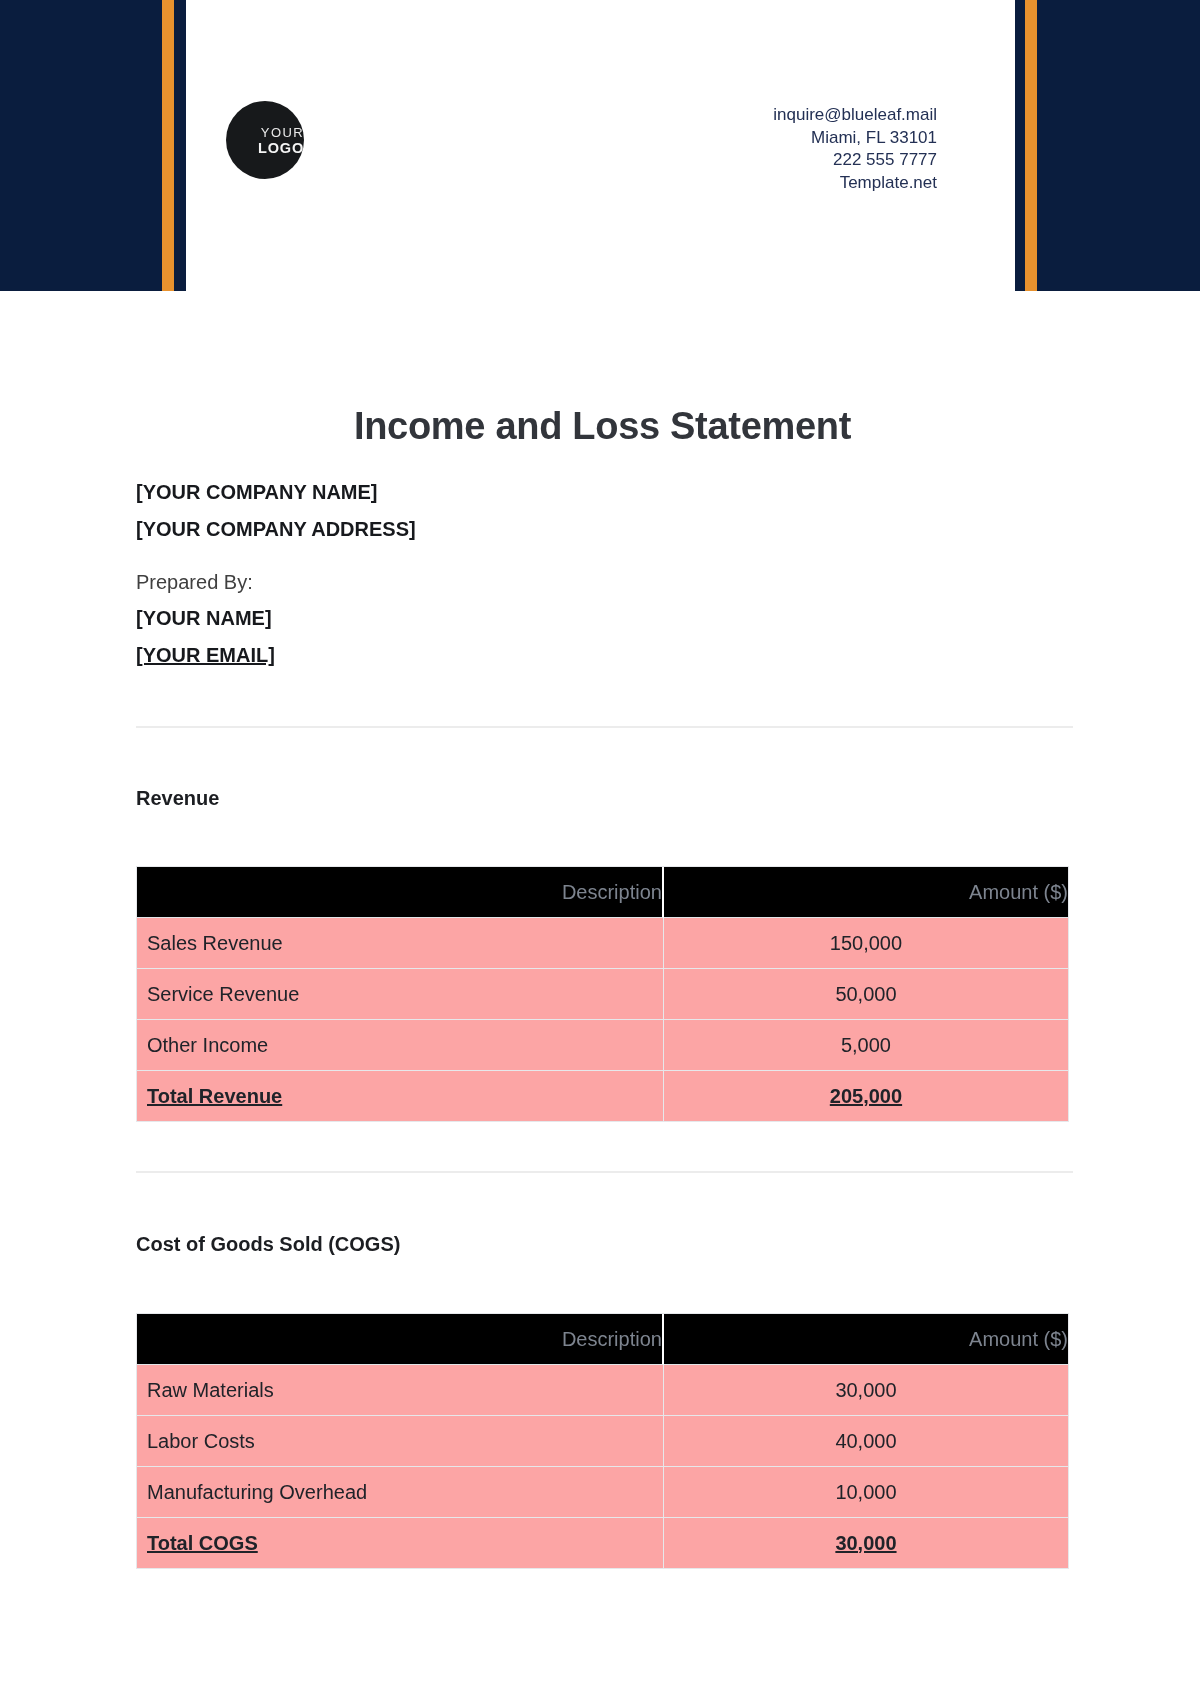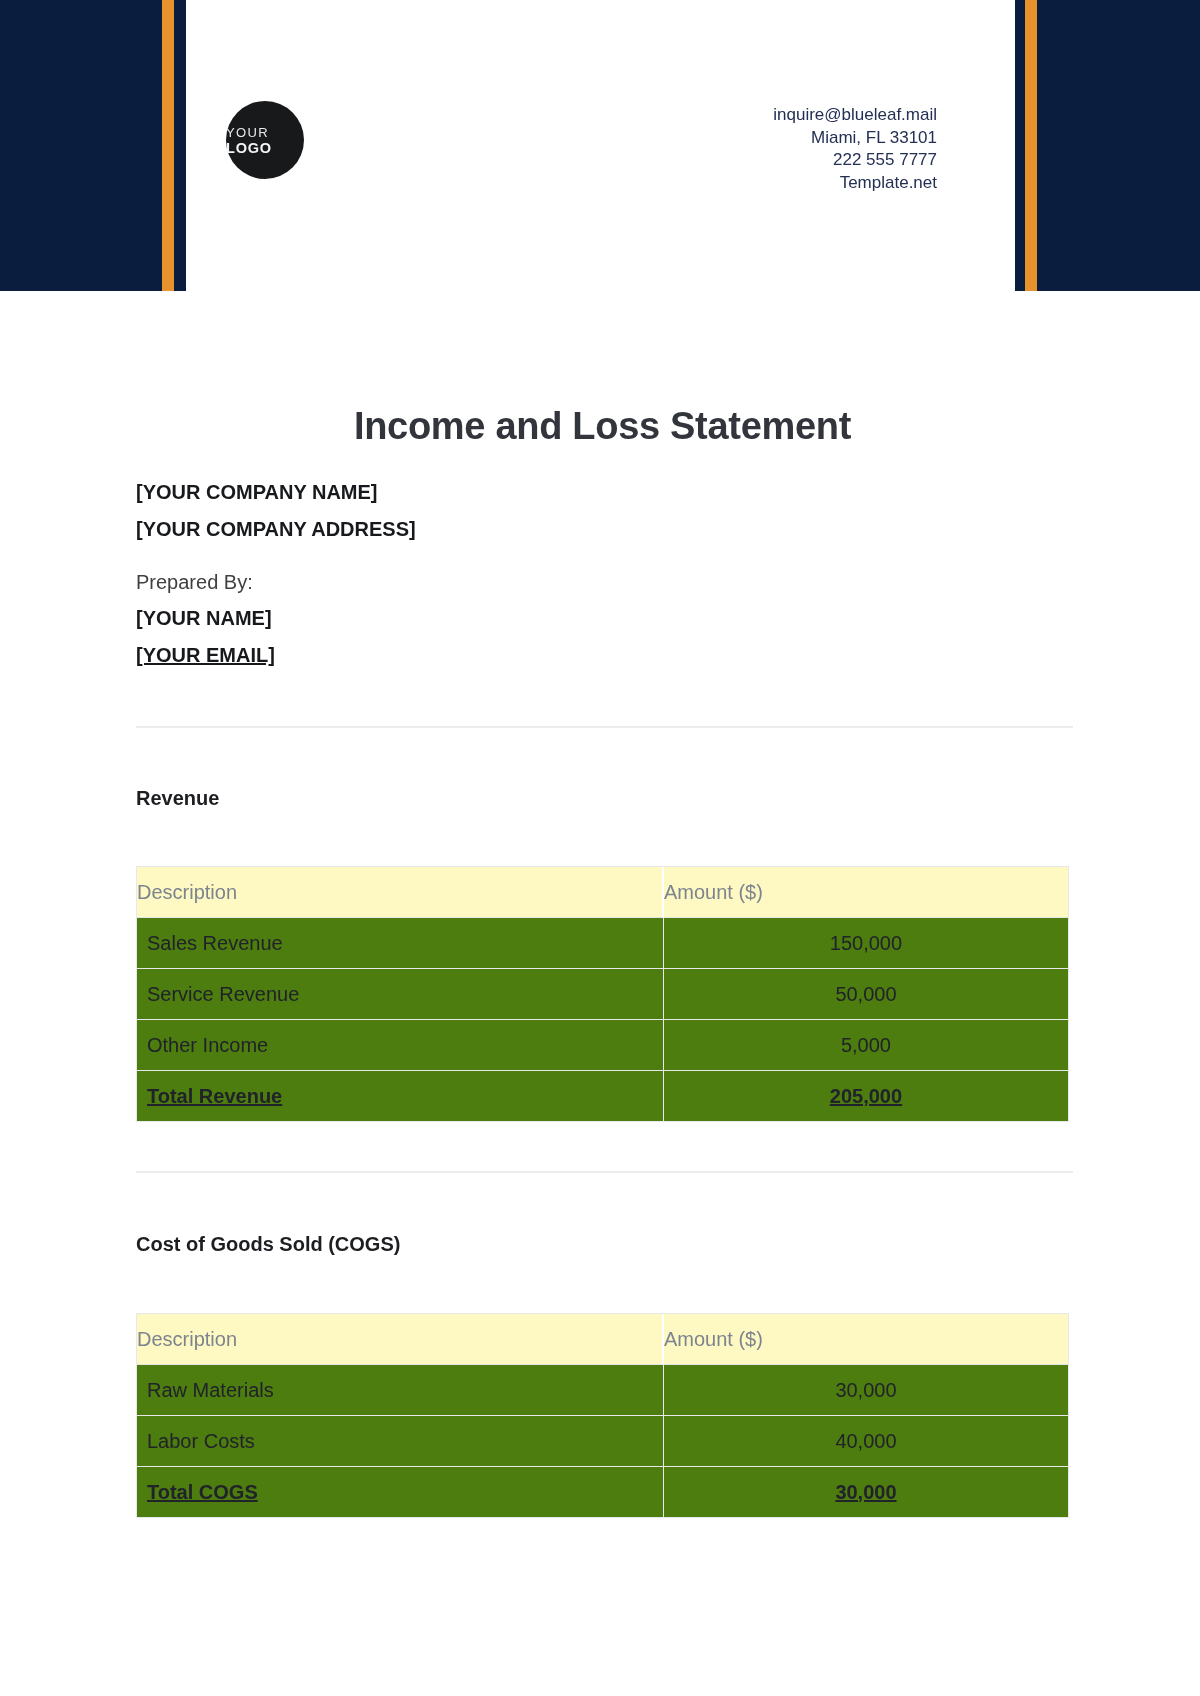--- a/index.html
+++ b/index.html
@@ -14,21 +14,21 @@
   .navy-block-left   { left:0;    width:162px; background:#0a1d3e; }
   .orange-left       { left:162px; width:12px; background:#e8922e; }
   .navy-thin-left    { left:174px; width:12px; background:#0a1d3e; }
   .navy-thin-right   { left:1015px; width:10px; background:#0a1d3e; }
   .orange-right      { left:1025px; width:12px; background:#e8922e; }
   .navy-block-right  { left:1037px; width:163px; background:#0a1d3e; }
 
   .logo {
     position:absolute; left:226px; top:101px; width:78px; height:78px;
     border-radius:50%; background:#17191b; color:#f4f4f4;
-    display:flex; flex-direction:column; align-items:flex-start; justify-content:center;
+    display:flex; flex-direction:column; align-items:flex-end; justify-content:center;
   }
   .logo .l1 { font-size:13px; font-weight:400; letter-spacing:1.4px; color:#e9e9e9; line-height:15px; }
   .logo .l2 { font-size:14.5px; font-weight:700; letter-spacing:0.8px; line-height:16px; }
 
   .contact {
     position:absolute; right:263px; top:104px; text-align:right;
     font-size:17px; line-height:22.6px; font-weight:500; color:#233054;
   }
 
   
@@ -54,26 +54,26 @@
 
   .data-table {
     position:absolute; left:136px; width:933px;
     border-collapse:separate; border-spacing:0;
     border:1px solid #e6e8eb; font-size:20px; color:#202329;
   }
   .table-revenue { top:866px; }
   .table-cogs    { top:1313px; }
   .data-table th, .data-table td { height:50px; padding:0; vertical-align:middle; }
   .data-table th {
-    background:#fef9c3; color:#7d848f; font-weight:400; text-align:left;
+    background:#000000; color:#7d848f; font-weight:400; text-align:right;
     border-bottom:1px solid #e2e4e8;
   }
   .data-table th.col-desc { width:56.6%; border-right:2px solid #ffffff; }
   .data-table th.col-amt  { width:43.4%; }
-  .data-table td { border-bottom:1px solid #e6e8eb; background:#4d7c0f; }
+  .data-table td { border-bottom:1px solid #e6e8eb; background:#fca5a5; }
   .data-table td.desc { text-align:left; padding-left:10px; }
   .data-table td.amt  { text-align:center; }
   .data-table td.desc { border-right:1px solid #e6e8eb; }
   .data-table tr:last-child td { border-bottom:none; }
   .data-table tr.total-row td { font-weight:700;text-decoration:underline; }
 </style>
 </head>
 <body>
 
 <div class="page">
@@ -151,20 +151,24 @@
     </thead>
     <tbody>
       <tr>
         <td class="desc">Raw Materials</td>
         <td class="amt">30,000</td>
       </tr>
       <tr>
         <td class="desc">Labor Costs</td>
         <td class="amt">40,000</td>
       </tr>
+      <tr>
+        <td class="desc">Manufacturing Overhead</td>
+        <td class="amt">10,000</td>
+      </tr>
       <tr class="total-row">
         <td class="desc">Total COGS</td>
         <td class="amt">30,000</td>
       </tr>
     </tbody>
   </table>
 
 </div>
 
 </body></html>

